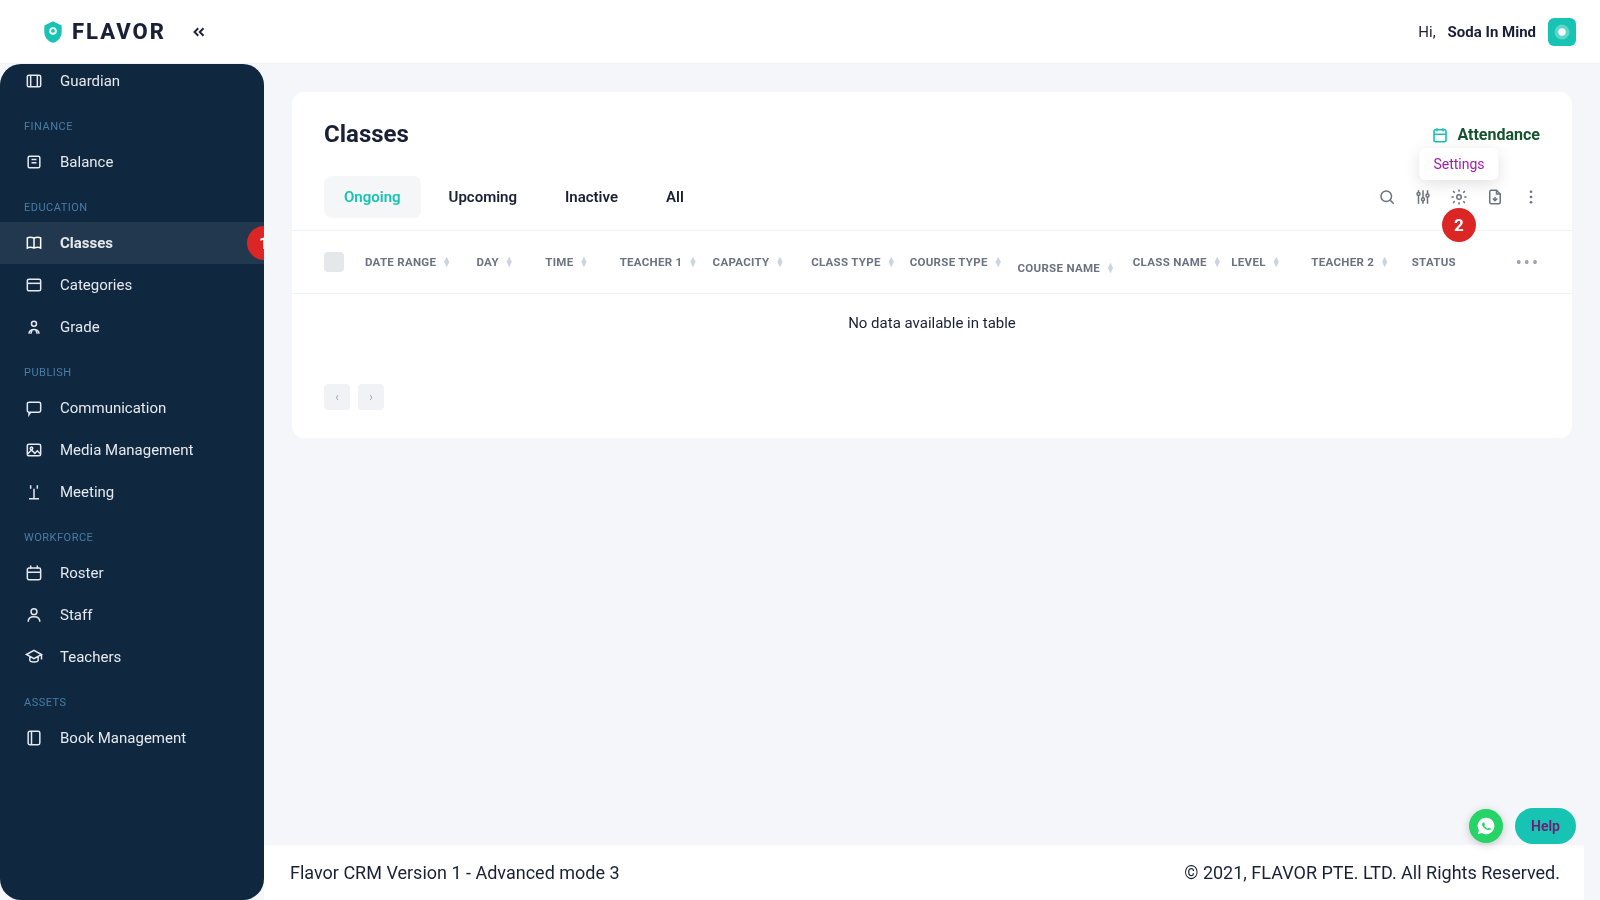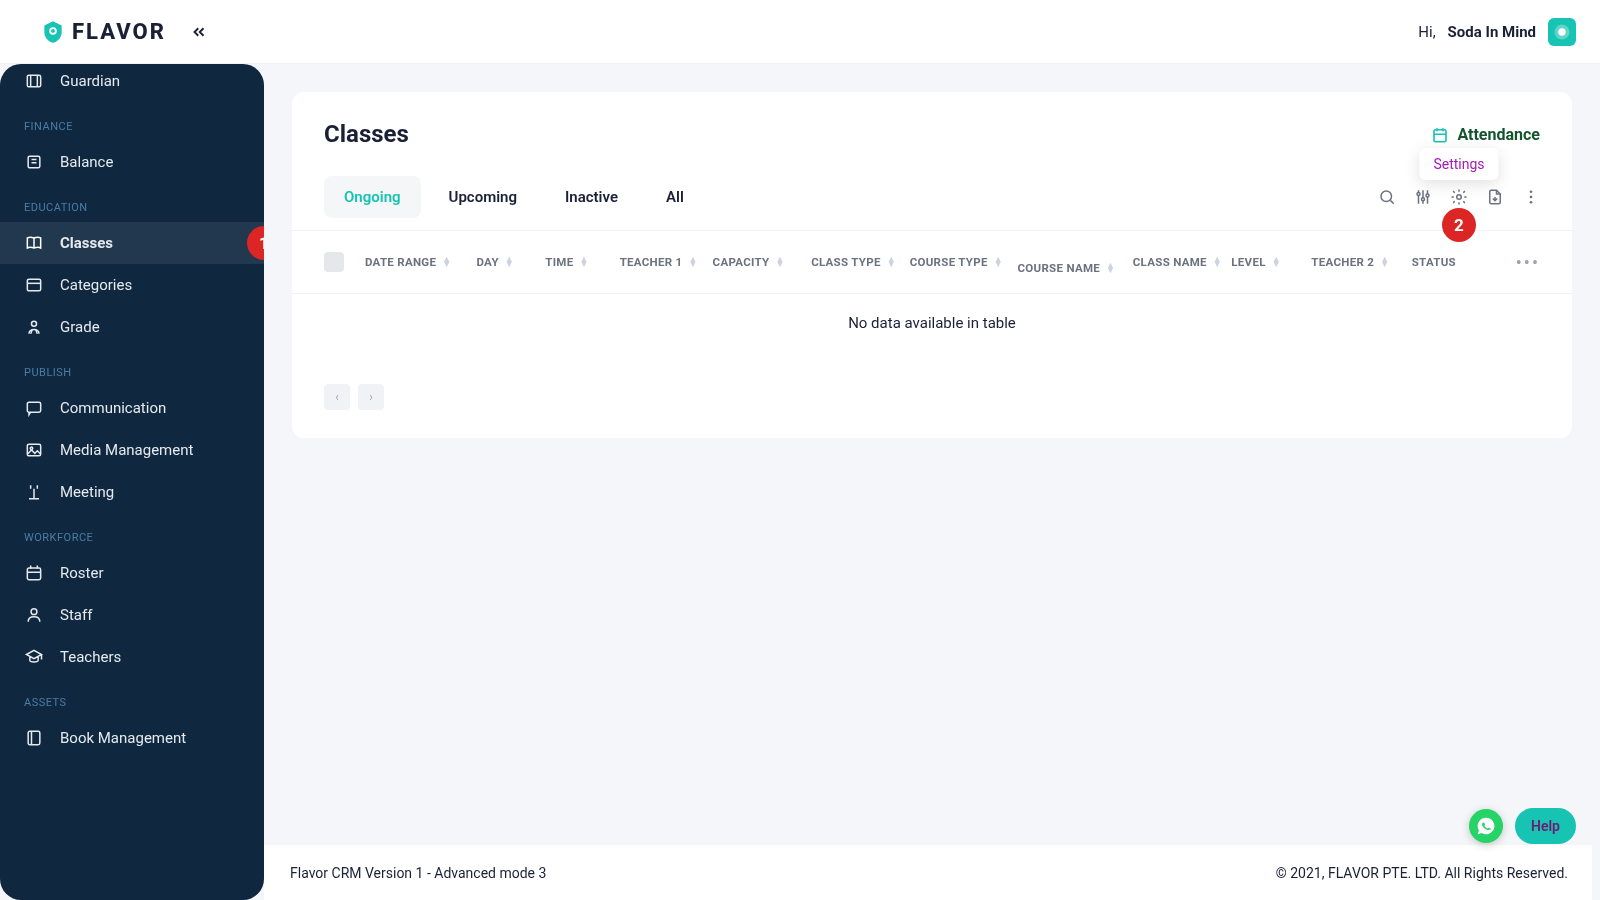--- a/index.html
+++ b/index.html
@@ -51,21 +51,21 @@
     .th-level { width: 86px; } .th-t2 { width: 108px; } .th-status { width: 112px; }
     .th-dots { flex: 1; text-align: right; color: #9ca3af; font-size: 18px; letter-spacing: 2px; }
     
     .empty-row { text-align: center; padding: 20px; font-size: 15px; color: #1a2036; }
     
     .pagination { padding: 16px 32px 28px; display: flex; gap: 8px; }
     .page-btn { width: 26px; height: 26px; background: #f0f2f5; border-radius: 4px; display: flex; align-items: center; justify-content: center; color: #9ca3af; cursor: pointer; font-size: 12px; }
     
     .badge-circle { width: 34px; height: 34px; border-radius: 50%; background: #dc2626; color: #fff; font-weight: 700; font-size: 17px; display: flex; align-items: center; justify-content: center; position: absolute; z-index: 20; }
     
-    .footer { position: absolute; bottom: 0; left: 264px; right: 8px; height: 56px; background: #fff; display: flex; align-items: center; justify-content: space-between; padding: 0 24px 0 26px; font-size: 14px; color: #1a2036; border-top: 1px solid rgba(0,0,0,0.04); }
+    .footer { position: absolute; bottom: 0; left: 264px; right: 16px; height: 56px; background: #fff; display: flex; align-items: center; justify-content: space-between; padding: 0 24px 0 26px; font-size: 18px; color: #1a2036; border-top: 1px solid rgba(0,0,0,0.04); }
     
     .floating { position: absolute; bottom: 56px; right: 24px; display: flex; align-items: center; gap: 12px; z-index: 30; }
     .wa-btn { width: 34px; height: 34px; border-radius: 50%; background: #25d366; display: flex; align-items: center; justify-content: center; color: #fff; cursor: pointer; box-shadow: 0 2px 8px rgba(0,0,0,0.2); }
     .help-btn { background: #17c3b2; color: #701a75; border: none; border-radius: 18px; padding: 10px 16px; font-size: 14px; font-weight: 600; cursor: pointer; }
     
     svg { display: block; }
   </style>
 </head>
 <body>
 

